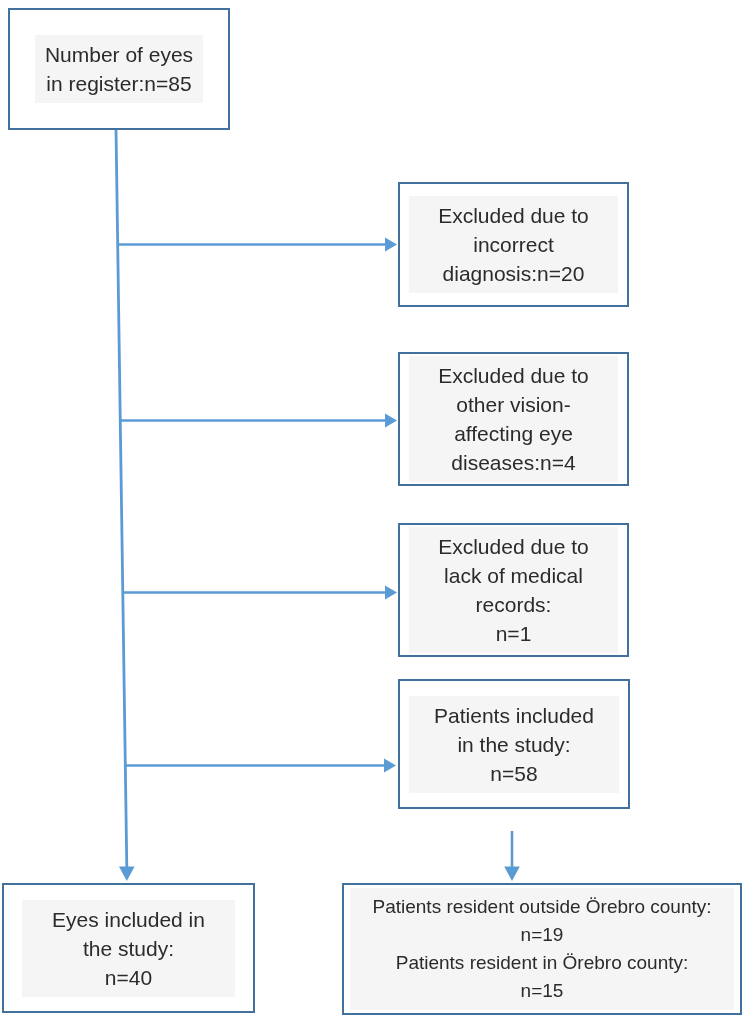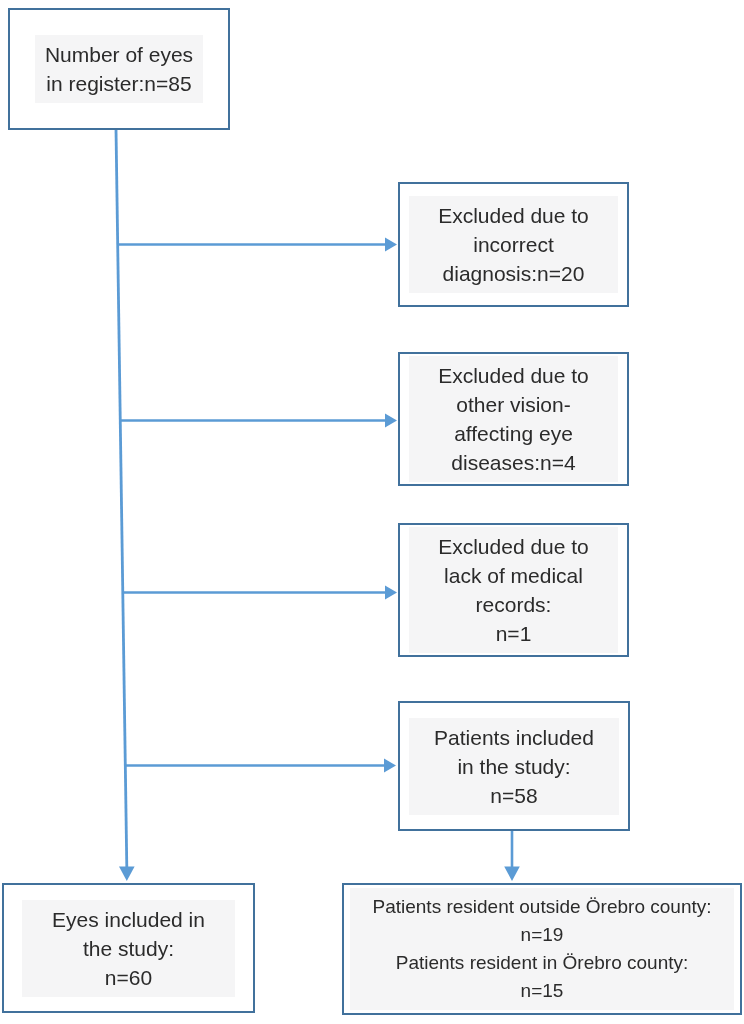--- a/index.html
+++ b/index.html
@@ -44,21 +44,21 @@
   }
   .hl-stretch {
     flex: 1 1 auto;
     margin: 16px 9px;
   }
   
   #box-register            { left: 8px;   top: 8px;   width: 222px; height: 122px; }
   #box-excl-diagnosis      { left: 398px; top: 182px; width: 231px; height: 125px; }
   #box-excl-other          { left: 398px; top: 352px; width: 231px; height: 134px; }
   #box-excl-records        { left: 398px; top: 523px; width: 231px; height: 134px; }
-  #box-patients-included   { left: 398px; top: 701px; width: 232px; height: 130px; }
+  #box-patients-included   { left: 398px; top: 679px; width: 232px; height: 130px; }
   #box-eyes-included       { left: 2px;   top: 883px; width: 253px; height: 130px; }
   #box-residency           { left: 342px; top: 883px; width: 400px; height: 132px; }
   #box-residency .hl       { font-size: 19px; line-height: 28px; padding: 5px 2px; margin: 0 6px; }
   #box-eyes-included .hl-stretch { margin: 0 18px; }
 </style>
 </head>
 <body>
 
 <div id="stage">
 
@@ -110,21 +110,21 @@
 
   <div id="box-patients-included" class="box">
     <div class="hl hl-stretch">Patients included
 in the study:
 n=58</div>
   </div>
 
   <div id="box-eyes-included" class="box">
     <div class="hl hl-stretch">Eyes included in
 the study:
-n=60</div>
+n=40</div>
   </div>
 
   <div id="box-residency" class="box">
     <div class="hl hl-stretch">Patients resident outside Örebro county:
 n=19
 Patients resident in Örebro county:
 n=15</div>
   </div>
 
 </div>

